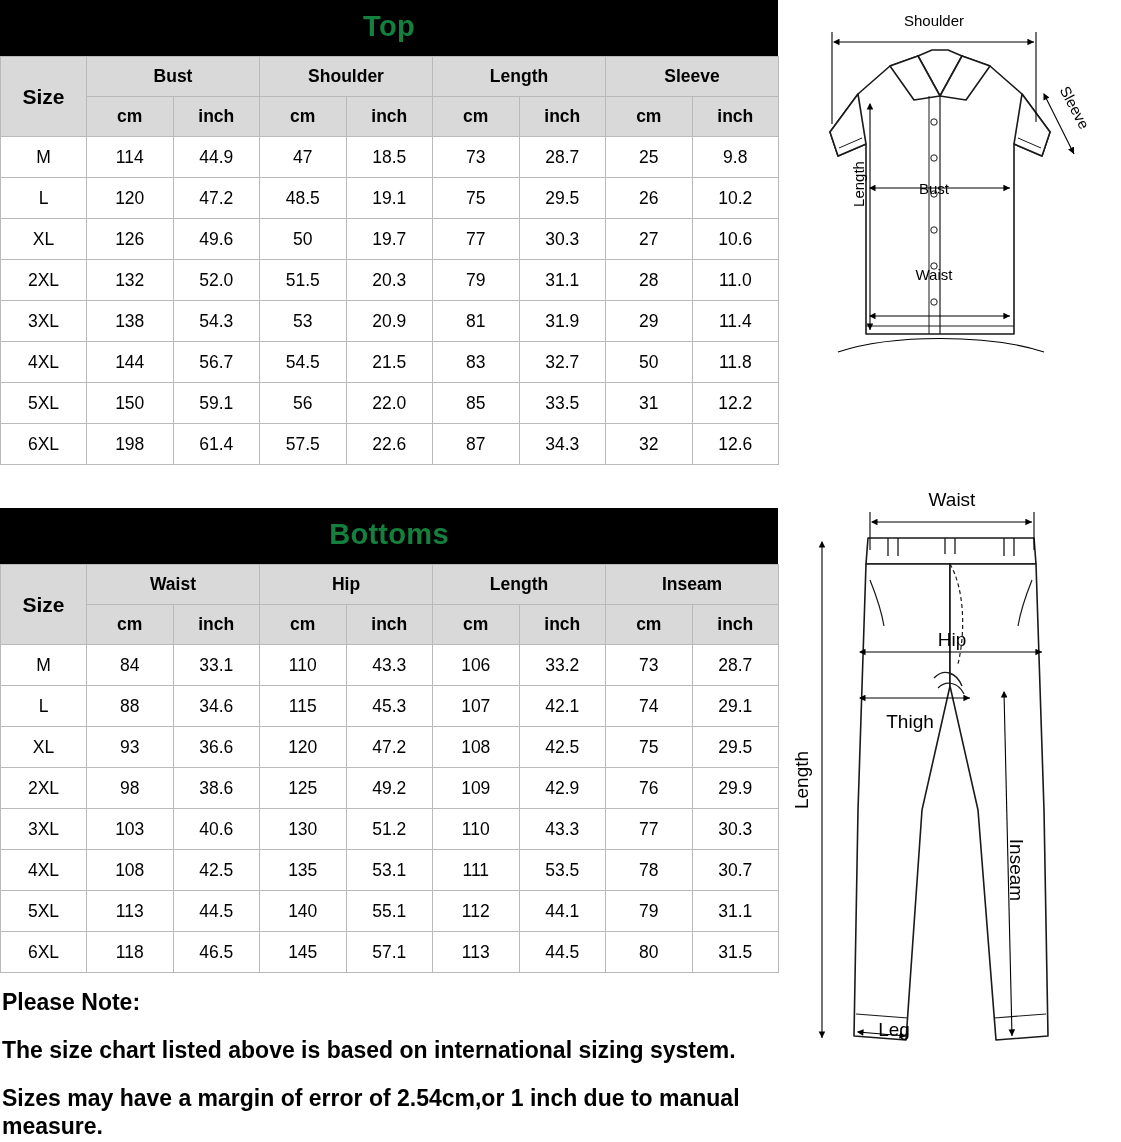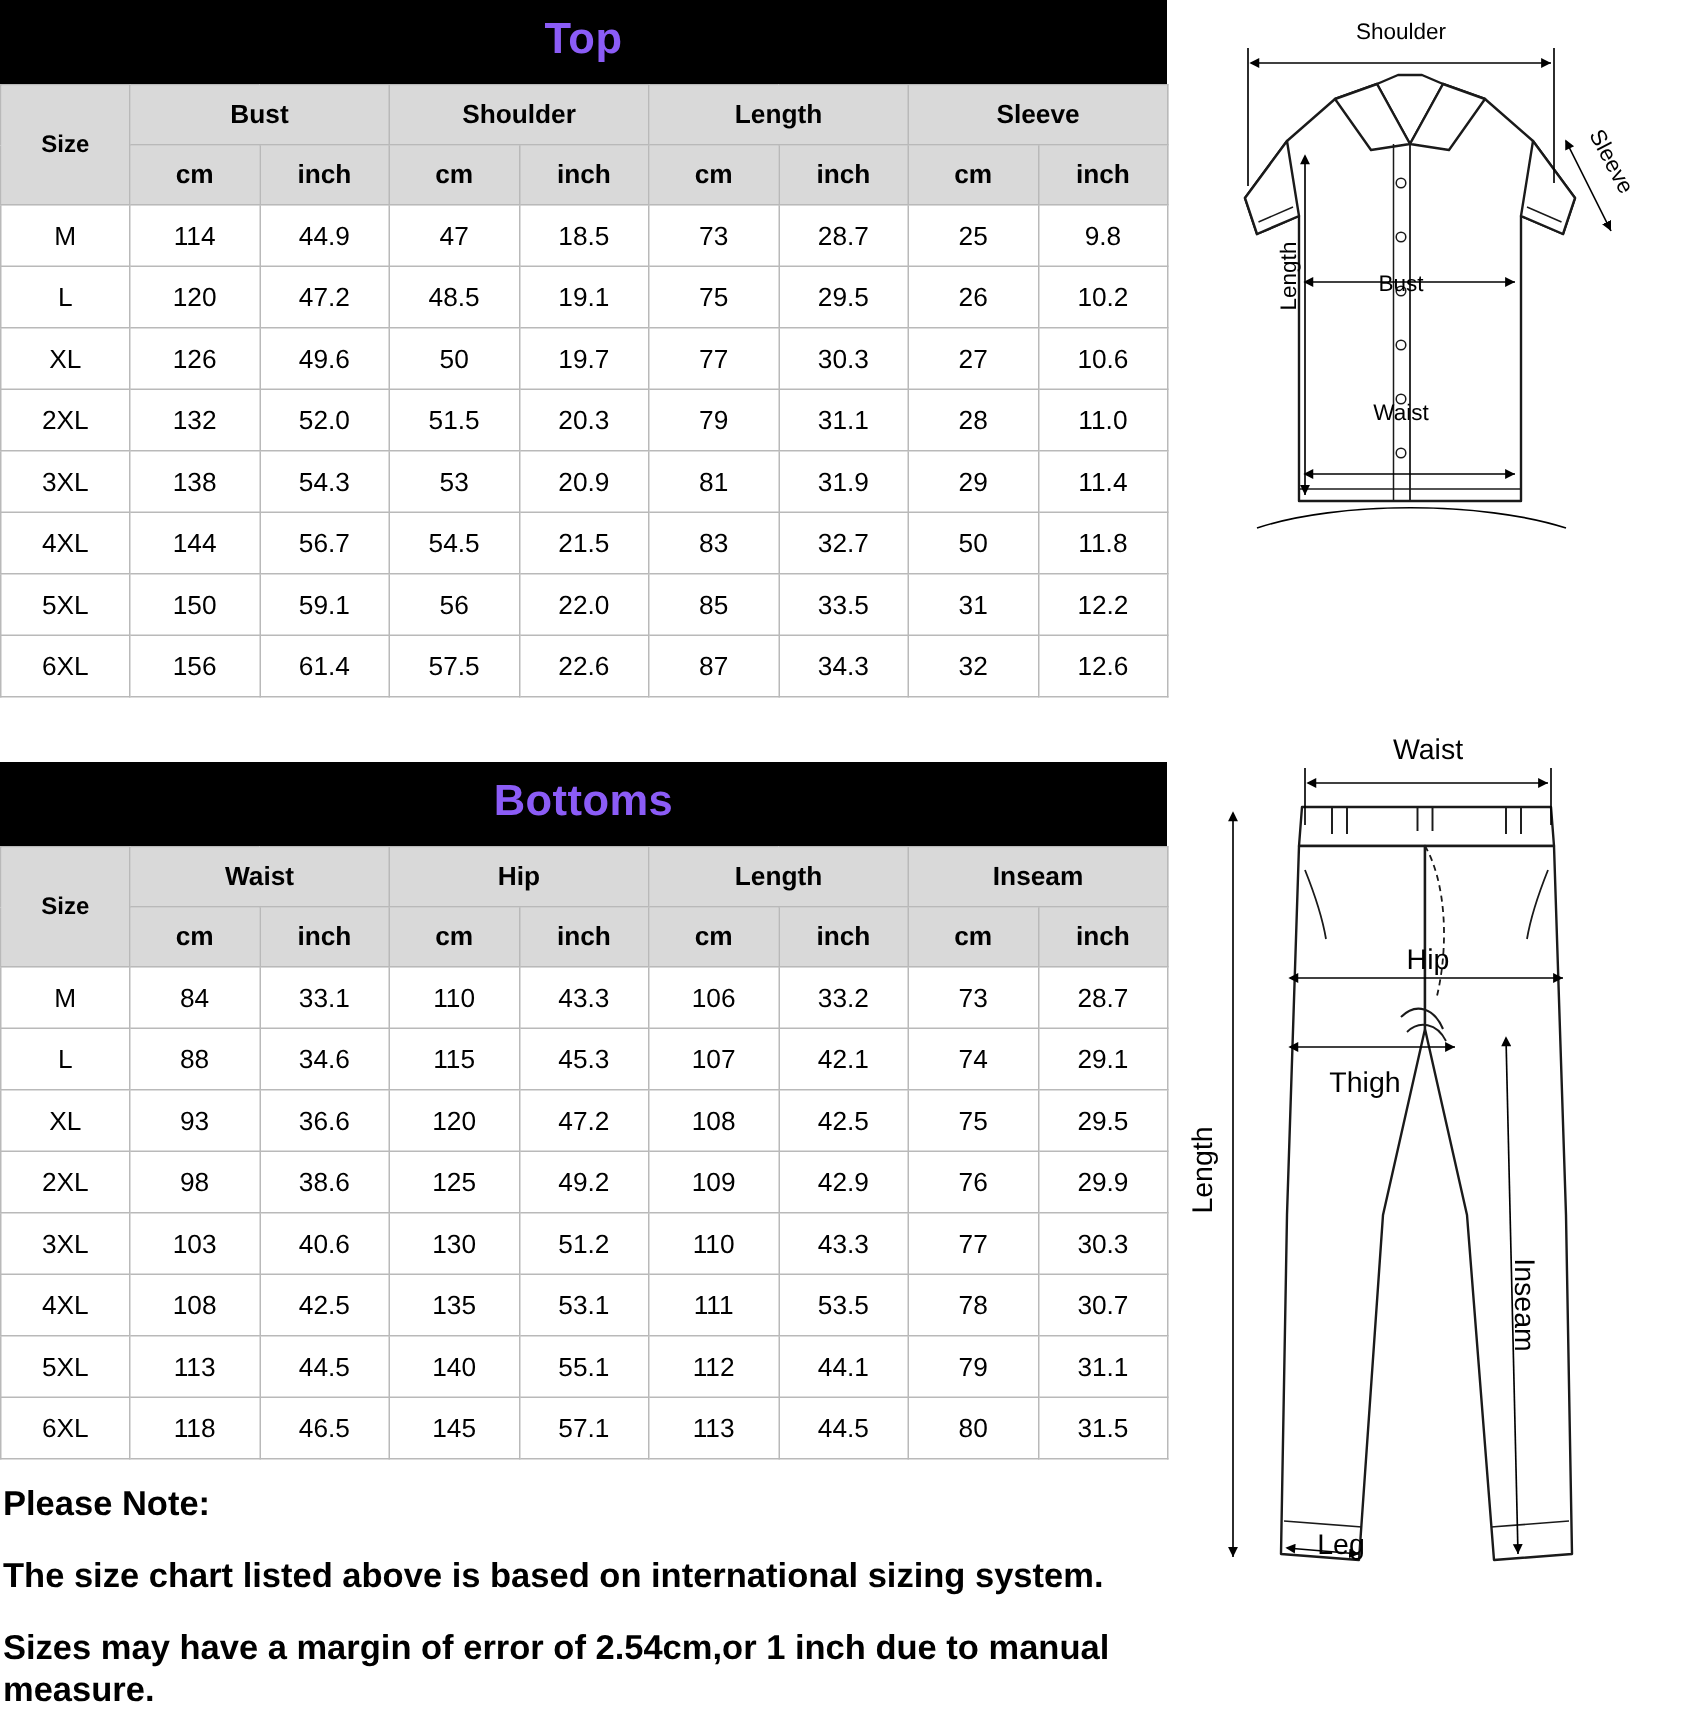--- a/index.html
+++ b/index.html
@@ -15,21 +15,21 @@
     overflow: hidden;
   }
 
   
   .chart-block { position: absolute; left: 0; width: 778px; }
   #top-block { top: 0; }
   #bottoms-block { top: 508px; }
 
   .chart-title {
     background: #000000;
-    color: #8b5cf6;
+    color: #15803d;
     font-size: 29px;
     font-weight: bold;
     text-align: center;
     padding: 10px 0 13px 0;
     letter-spacing: 0.3px;
   }
   table.size-table {
     border-collapse: collapse;
     width: 778px;
     table-layout: fixed;
@@ -40,21 +40,21 @@
     font-size: 17.5px;
     color: #000000;
   }
   table.size-table thead th {
     background: #d9d9d9;
     font-weight: bold;
     height: 40px;
   }
   table.size-table thead th.sizehdr {
     width: 86px;
-    font-size: 16px;
+    font-size: 21px;
   }
   table.size-table tbody td {
     height: 41px;
     font-weight: normal;
     background: #ffffff;
   }
   table.size-table tbody td.sizecell { font-weight: normal; }
   col.c-size { width: 86px; }
   col.c-val  { width: 86.5px; }
 
@@ -191,21 +191,21 @@
           <td>59.1</td>
           <td>56</td>
           <td>22.0</td>
           <td>85</td>
           <td>33.5</td>
           <td>31</td>
           <td>12.2</td>
         </tr>
         <tr>
           <td class="sizecell">6XL</td>
-          <td>156</td>
+          <td>198</td>
           <td>61.4</td>
           <td>57.5</td>
           <td>22.6</td>
           <td>87</td>
           <td>34.3</td>
           <td>32</td>
           <td>12.6</td>
         </tr>
       </tbody>
     </table>

